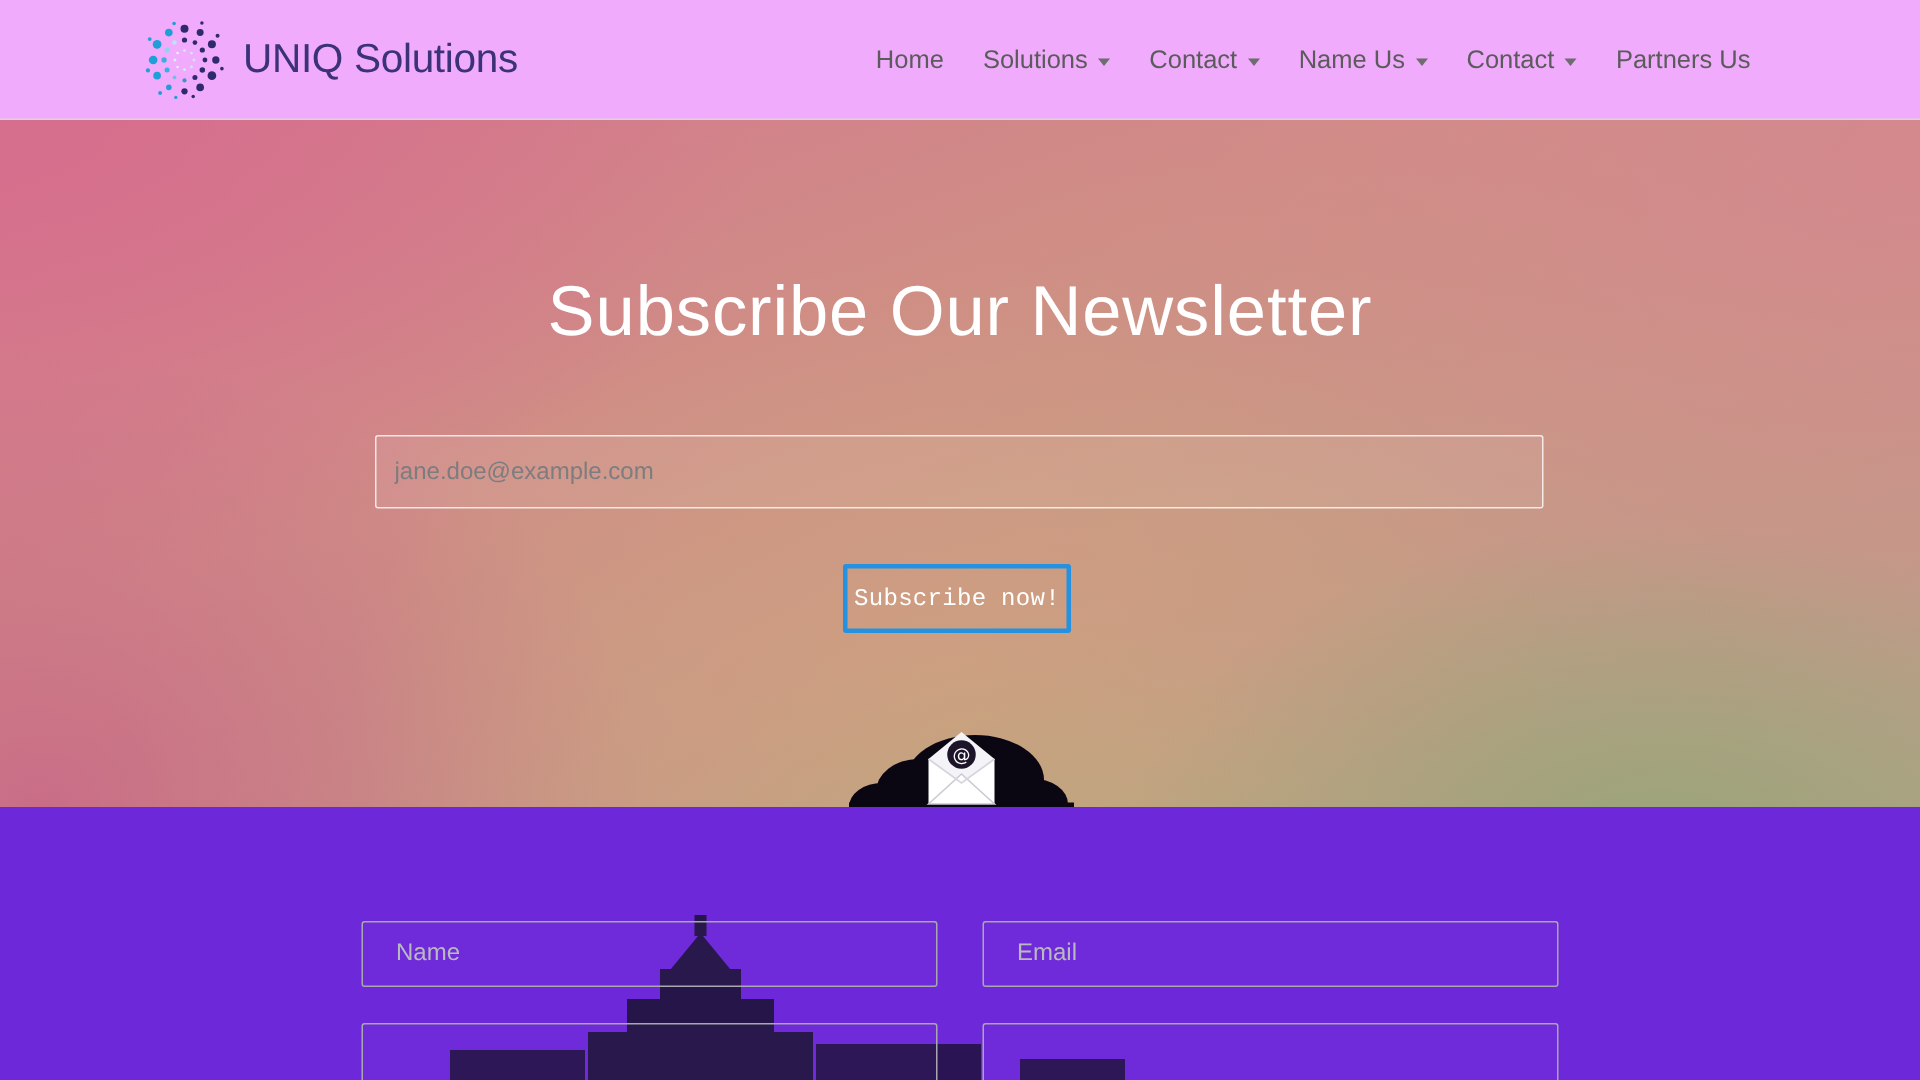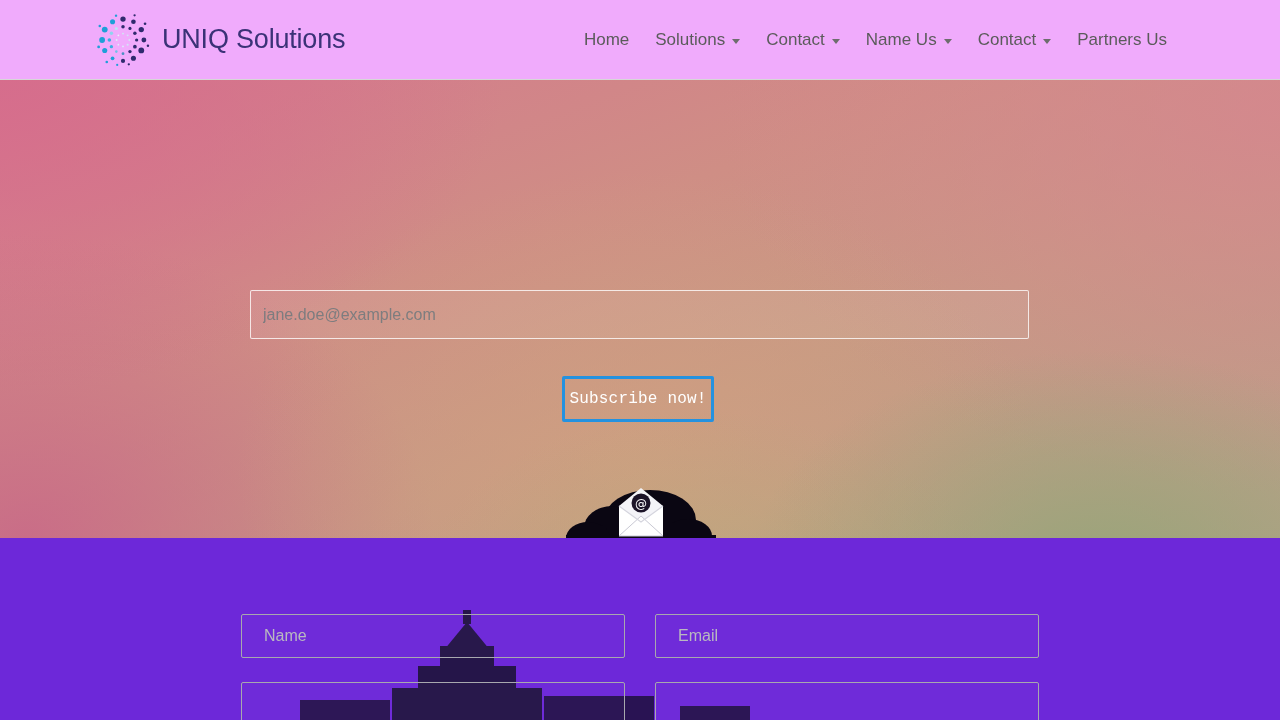--- a/index.html
+++ b/index.html
@@ -296,20 +296,21 @@
       <a class="nav-item" href="#">
         <span>Partners Us</span>
       </a>
     </nav>
   </header>
 
   <section class="hero">
     <div class="hero-bg"></div>
 
     <div class="hero-inner">
+      <h1 class="hero-title">Subscribe Our Newsletter</h1>
 
       <input class="subscribe-input" type="email" placeholder="jane.doe@example.com" style="">
 
       <button class="subscribe-btn">Subscribe now!</button>
 
       <svg class="cloud-graphic" viewBox="0 0 150 62">
         <g fill="#0a0612">
           <ellipse cx="84" cy="40" rx="46" ry="30"></ellipse>
           <ellipse cx="46" cy="48" rx="28" ry="22"></ellipse>
           <ellipse cx="22" cy="58" rx="22" ry="16"></ellipse>

